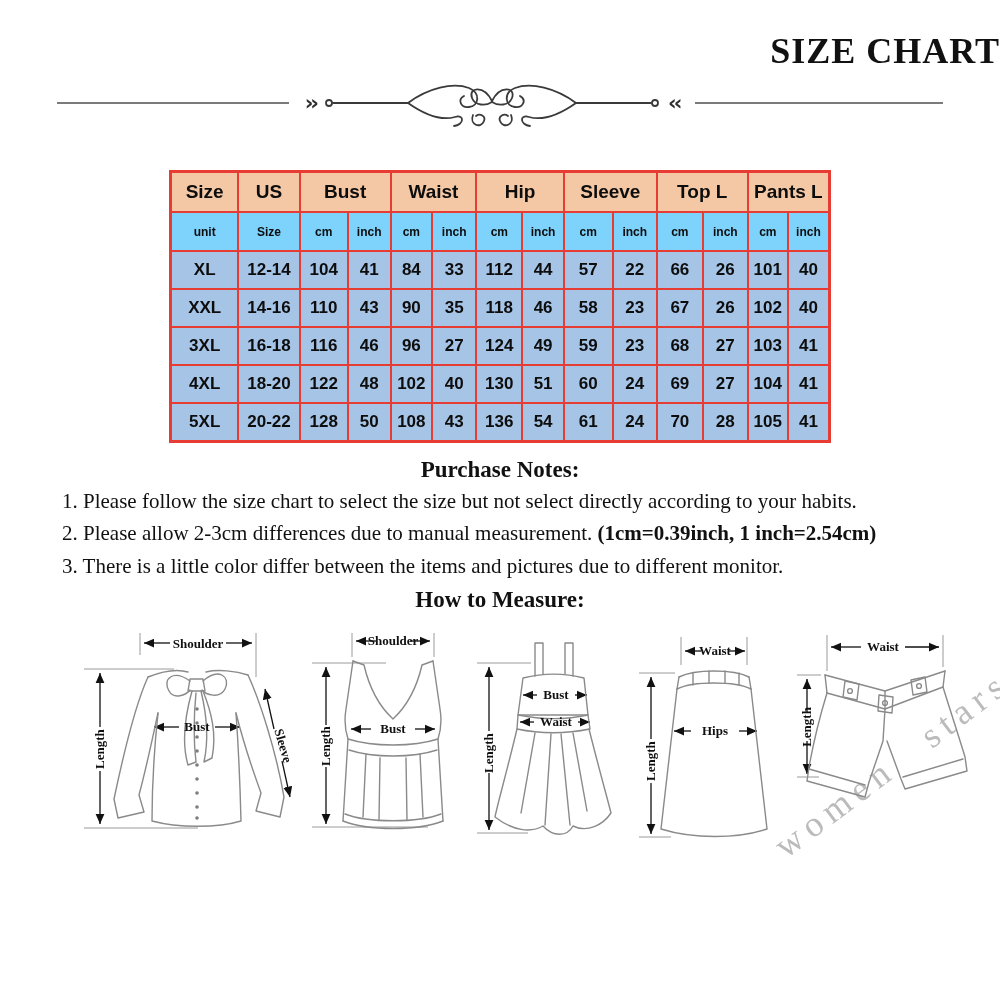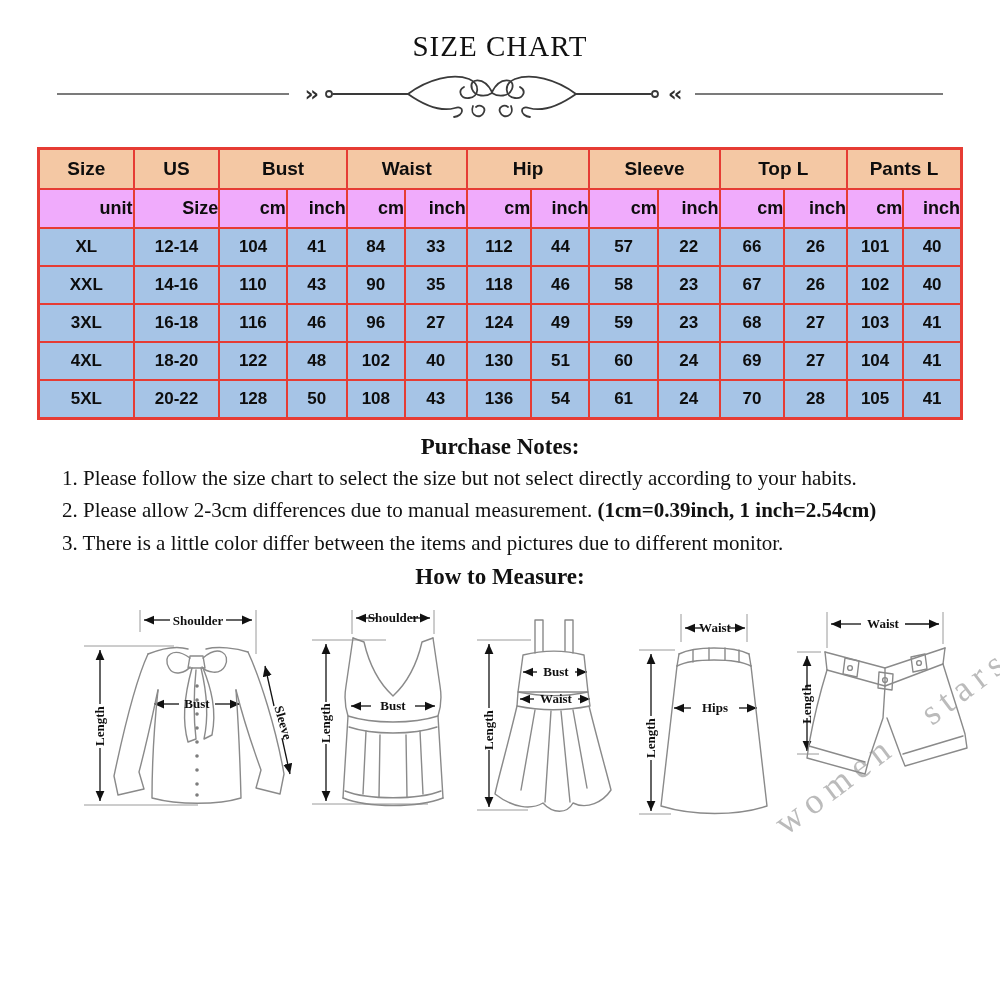--- a/index.html
+++ b/index.html
@@ -1,36 +1,36 @@
 <!DOCTYPE html>
 <html><head>
 <meta charset="utf-8">
 <style>
   html,body{margin:0;padding:0;background:#fff;}
   .page{position:relative;width:1000px;height:1000px;background:#ffffff;overflow:hidden;
         font-family:"Liberation Serif",serif;color:#111;}
 
   
-  .title{margin:30px 0 0;text-align:center;font-size:29px;font-weight:400;letter-spacing:1px;}
+  .title{margin:30px 0 0;text-align:right;font-size:36px;font-weight:700;letter-spacing:1px;}
 
   
   .divider{display:flex;align-items:center;justify-content:center;margin-top:8px;height:46px;}
   .dline{height:2px;background:#7b7b7b;}
   .dline.left{width:232px;margin-right:10px;}
   .dline.right{width:248px;margin-left:10px;}
   .chev{font-family:"DejaVu Sans",sans-serif;font-size:21px;font-weight:700;color:#2e2e2e;
         letter-spacing:-3px;margin:0 6px;line-height:1;}
 
   
-  table.size-table{border-collapse:collapse;margin:30px auto 0;width:926px;table-layout:fixed;
+  table.size-table{border-collapse:collapse;margin:44px auto 0;width:662px;table-layout:fixed;
         font-family:"Liberation Sans",sans-serif;text-align:center;font-weight:700;color:#0d0d0d;
         border:3px solid #e63c34;}
   table.size-table th,table.size-table td{border:2px solid #e63c34;padding:0;overflow:hidden;}
   tr.group-row th{background:#f4c8a4;height:38px;font-size:19px;}
-  tr.unit-row th{background:#f0abfc;height:37px;font-size:18px;text-align:right;}
+  tr.unit-row th{background:#7dd3fc;height:37px;font-size:12px;}
   tbody.size-body td{background:#a6c4e6;height:36px;font-size:17px;}
 
   
   .notes-heading{text-align:center;font-weight:700;font-size:23px;margin:14px 9px 3px;}
   .notes{margin:0 62px;font-size:21px;line-height:1.45;}
   .note{margin:2px 0;}
   .measure-heading{text-align:center;font-weight:700;font-size:23px;margin:6px 0 0;}
 
   
   .diagrams{position:relative;display:flex;align-items:flex-start;margin:8px 5px 0 78px;}

